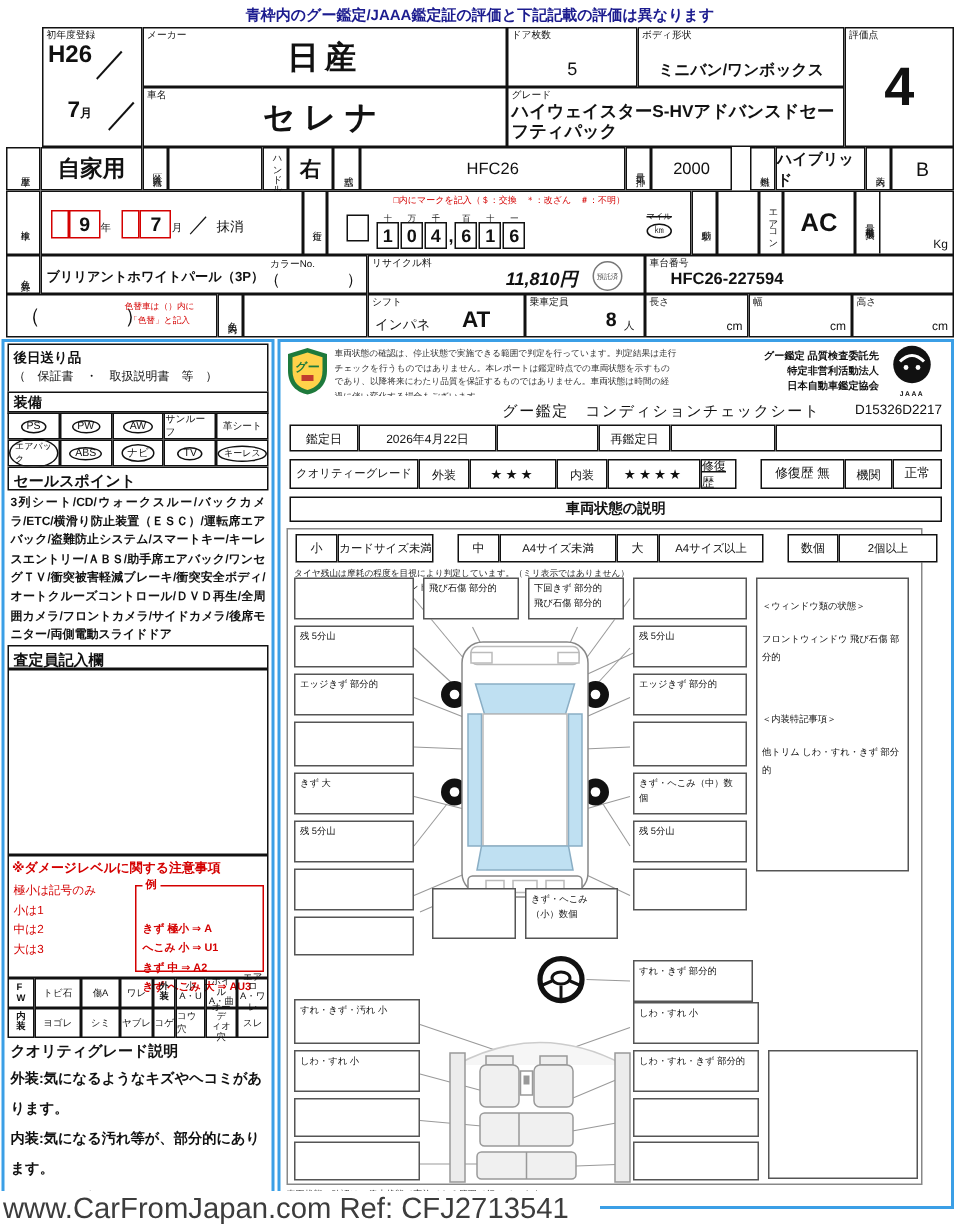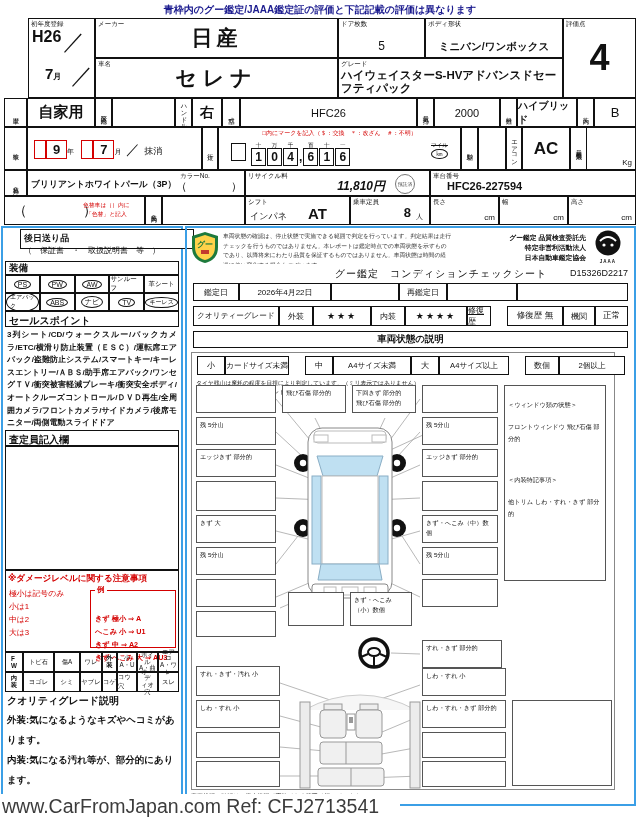--- a/index.html
+++ b/index.html
@@ -64,21 +64,21 @@
 
   <div class="c vlbl" style="left:4px;top:98px;width:23px;height:29px;">車歴</div>
   <div class="c ctr b" style="left:27px;top:98px;width:68px;height:29px;font-size:15px;">自家用</div>
   <div class="c vlbl" style="left:95px;top:98px;width:17px;height:29px;">輸入区分</div>
   <div class="c" style="left:112px;top:98px;width:63px;height:29px;"></div>
   <div class="c vlbl" style="left:175px;top:98px;width:17px;height:29px;">ハンドル</div>
   <div class="c ctr b" style="left:192px;top:98px;width:30px;height:29px;font-size:14px;">右</div>
   <div class="c vlbl" style="left:222px;top:98px;width:18px;height:29px;">型式</div>
   <div class="c ctr" style="left:240px;top:98px;width:177px;height:29px;font-size:11px;">HFC26</div>
   <div class="c vlbl" style="left:417px;top:98px;width:17px;height:29px;">排気量</div>
-  <div class="c ctr" style="left:434px;top:98px;width:66px;height:29px;font-size:11px;">2000</div>
+  <div class="c ctr" style="left:434px;top:98px;width:54px;height:29px;font-size:11px;">2000</div>
   <div class="c vlbl" style="left:500px;top:98px;width:17px;height:29px;">燃料</div>
   <div class="c ctr b" style="left:517px;top:98px;width:60px;height:29px;font-size:10px;">ハイブリッド</div>
   <div class="c vlbl" style="left:577px;top:98px;width:17px;height:29px;">内装</div>
   <div class="c ctr" style="left:594px;top:98px;width:42px;height:29px;font-size:13px;">B</div>
 
   <div class="c vlbl" style="left:4px;top:127px;width:23px;height:43px;">車検</div>
   <div class="c" style="left:27px;top:127px;width:175px;height:43px;">
     <div class="t" style="left:6px;top:12px;white-space:nowrap;">
       <span class="rbox" style="width:12px;height:19px;"></span><span class="rbox b" style="width:21px;height:19px;font-size:13px;color:#111;">9</span><span style="font-size:7px;">年</span>
       <span class="rbox" style="width:12px;height:19px;margin-left:3px;"></span><span class="rbox b" style="width:21px;height:19px;font-size:13px;color:#111;">7</span><span style="font-size:7px;">月</span>
@@ -167,21 +167,21 @@
     <span class="lbl">幅</span>
     <span class="t" style="right:3px;bottom:2px;font-size:8px;">cm</span>
   </div>
   <div class="c" style="left:568px;top:196px;width:68px;height:29px;">
     <span class="lbl">高さ</span>
     <span class="t" style="right:3px;bottom:2px;font-size:8px;">cm</span>
   </div>
 
   <div class="t" style="left:1px;top:226px;width:182px;height:574px;border:2px solid #3b9fe6;"></div>
 
-  <div class="c" style="left:20px;top:229px;width:174px;height:20px;border-width:1.5px;">
+  <div class="c" style="left:5px;top:229px;width:174px;height:47px;border-width:1.5px;">
     <div class="b" style="font-size:9px;padding:2px 0 0 3px;">後日送り品</div>
     <div style="font-size:8px;padding-left:3px;">（　保証書　・　取扱説明書　等　）</div>
   </div>
   <div class="c b" style="left:5px;top:261px;width:174px;height:14px;font-size:9.5px;padding-left:3px;border-width:1.5px;">装備</div>
   <div class="t" style="left:5px;top:275px;width:174px;height:36px;display:flex;flex-wrap:wrap;">
     <div class="ctr" style="width:20%;height:18px;border:1px solid #111;box-sizing:border-box;">
         <span style="font-size:7px;" class="circled">PS</span>
       </div>
     <div class="ctr" style="width:20%;height:18px;border:1px solid #111;box-sizing:border-box;">
         <span style="font-size:7px;" class="circled">PW</span>

